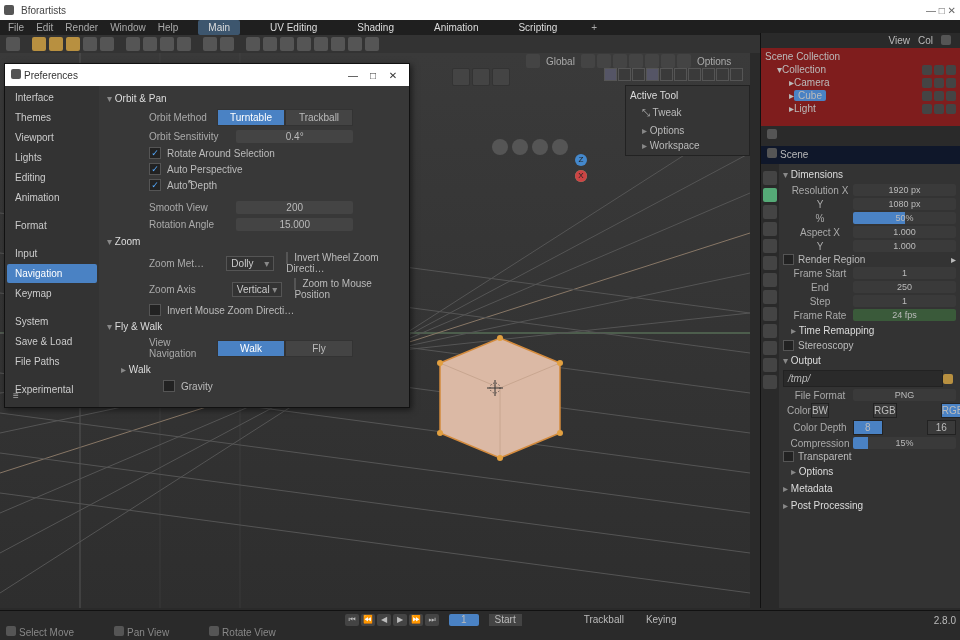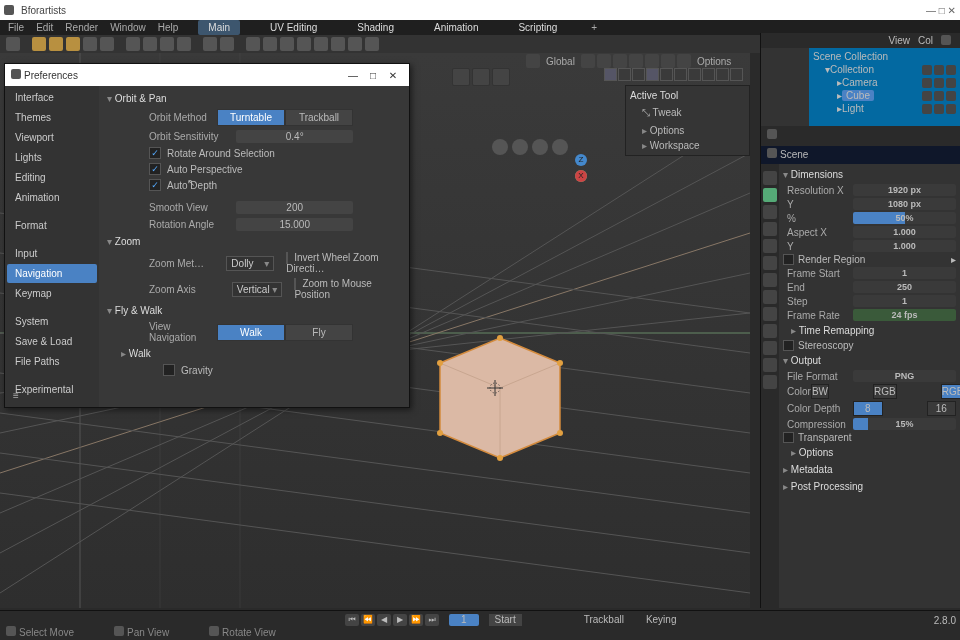--- a/index.html
+++ b/index.html
@@ -72,39 +72,39 @@
 .prefs-main .toggle { display:flex; width:180px; margin-left:auto; margin-right:48px; }
 .prefs-main .toggle .t { flex:1; text-align:center; padding:2px 0; background:#444; border:1px solid #333; }
 .prefs-main .toggle .t.on { background:#4a82c4; color:#fff; }
 .prefs-main .val { width:120px; text-align:center; background:#444; padding:1px 0; border-radius:2px; margin-left:auto; margin-right:48px; }
 .prefs-main .dd { width:54px; background:#333; border:1px solid #555; padding:1px 4px; position:relative; color:#ccc; }
 .prefs-main .dd::after { content:"▾"; position:absolute; right:4px; color:#888; }
 .prefs-burger { position:absolute; bottom:6px; left:8px; color:#aaa; }
 
 
 .rcol { position:absolute; right:0; top:33px; width:200px; height:575px; background:#333; border-left:1px solid #111; display:flex; flex-direction:column; }
-.outliner { height:78px; background:#0369a1; padding:2px 4px; overflow:hidden;margin-left:48px; }
+.outliner { height:78px; background:#7f1d1d; padding:2px 4px; overflow:hidden; }
 .outl-row { padding:1px 0 1px 0; display:flex; align-items:center; }
 .outl-row .ind { display:inline-block; }
 .outl-row .sel { background:#4a82c4; padding:0 4px; border-radius:2px; }
 .outl-row .ics { margin-left:auto; display:flex; gap:2px; }
 .outl-row .ics .s { width:10px; height:10px; background:#444; border-radius:2px; }
 .outl-hdr { display:flex; gap:8px; padding:2px 6px; background:#2a2a2a; }
 
 .props { flex:1; overflow:auto; }
 .ptabs { width:18px; float:left; background:#2a2a2a; height:100%; padding:4px 2px; }
 .ptabs .t { width:14px; height:14px; margin:3px auto; background:#444; border-radius:2px; }
 .ptabs .t.sel { background:#5a7; }
 .pbody { margin-left:18px; padding:2px 4px; }
 .pbody .hdr { padding:3px 0; color:#ddd; }
 .pbody .hdr::before { content:"▾ "; color:#888; }
 .pbody .hdr.c::before { content:"▸ "; }
 .pbody .prow { display:flex; align-items:center; padding:1px 0; }
-.pbody .prow .l { width:70px; color:#aaa; padding-left:4px; }
-.pbody .prow .v { flex:1; text-align:center; background:#3a3a3a; padding:1px 0; border-radius:2px; font-size:9px;font-weight:bold; }
+.pbody .prow .l { width:70px; color:#aaa; padding-left:4px;text-align:center; }
+.pbody .prow .v { flex:1; text-align:center; background:#3a3a3a; padding:1px 0; border-radius:2px; font-size:9px; }
 .pbody .prow.pct .v { background:linear-gradient(to right,#4a82c4 50%,#3a3a3a 50%); }
 .pbody .toggle3 { display:flex;gap:44px; }
 .pbody .toggle3 .t { flex:1; text-align:center; background:#3a3a3a; border:1px solid #222; padding:1px 0; }
 .pbody .toggle3 .t.on { background:#4a82c4; }
 .pbody .chk { width:11px;height:11px;background:#222;border:1px solid #555;margin-right:4px; }
 .pbody .path { background:#2a2a2a; padding:2px 4px; border:1px solid #222; flex:1; font-style:italic; }
 
 
 .footer { position:absolute; bottom:0; left:0; right:0; height:30px; background:#2a2a2a; border-top:1px solid #111; display:flex; align-items:center; padding:0 6px; }
 .footer .transport { position:absolute; left:345px; bottom:14px; display:flex; gap:2px; }
@@ -325,20 +325,24 @@
       <div class="row">
           <span class="lbl">Zoom Met…</span>
           <div class="dd">Dolly</div>
         <span style="margin-left:12px"><span class="chk"></span><span>Invert Wheel Zoom Directi…</span></span>
         </div>
       <div class="row">
           <span class="lbl">Zoom Axis</span>
           <div class="dd">Vertical</div>
         <span style="margin-left:12px"><span class="chk"></span><span>Zoom to Mouse Position</span></span>
         </div>
+      <div class="row">
+          <span class="chk"></span>
+          <span>Invert Mouse Zoom Directi…</span>
+        </div>
 
       <div class="sect">Fly &amp; Walk</div>
       <div class="row">
           <span class="lbl">View Navigation</span>
         <div class="toggle">
           <div class="t on">Walk</div>
           <div class="t">Fly</div>
           </div>
         </div>
       <div class="sect c" style="margin-left:14px">Walk</div>
@@ -443,20 +447,24 @@
       <div class="prow">
           <span class="l">Frame Rate</span>
           <span class="v" style="background:#3a5a3a">24 fps</span>
         </div>
       <div class="hdr c" style="margin-left:8px">Time Remapping</div>
       <div class="prow">
           <span class="chk"></span>
           <span>Stereoscopy</span>
         </div>
       <div class="hdr">Output</div>
+      <div class="prow">
+          <span class="path">/tmp/</span>
+          <span class="badge" style="background:#b89040"></span>
+        </div>
       <div class="prow">
           <span class="l">File Format</span>
           <span class="v">PNG</span>
         </div>
       <div class="prow">
           <span class="l">Color</span>
         <div class="toggle3" style="flex:1">
           <div class="t">BW</div>
           <div class="t">RGB</div>
           <div class="t on">RGBA</div>

